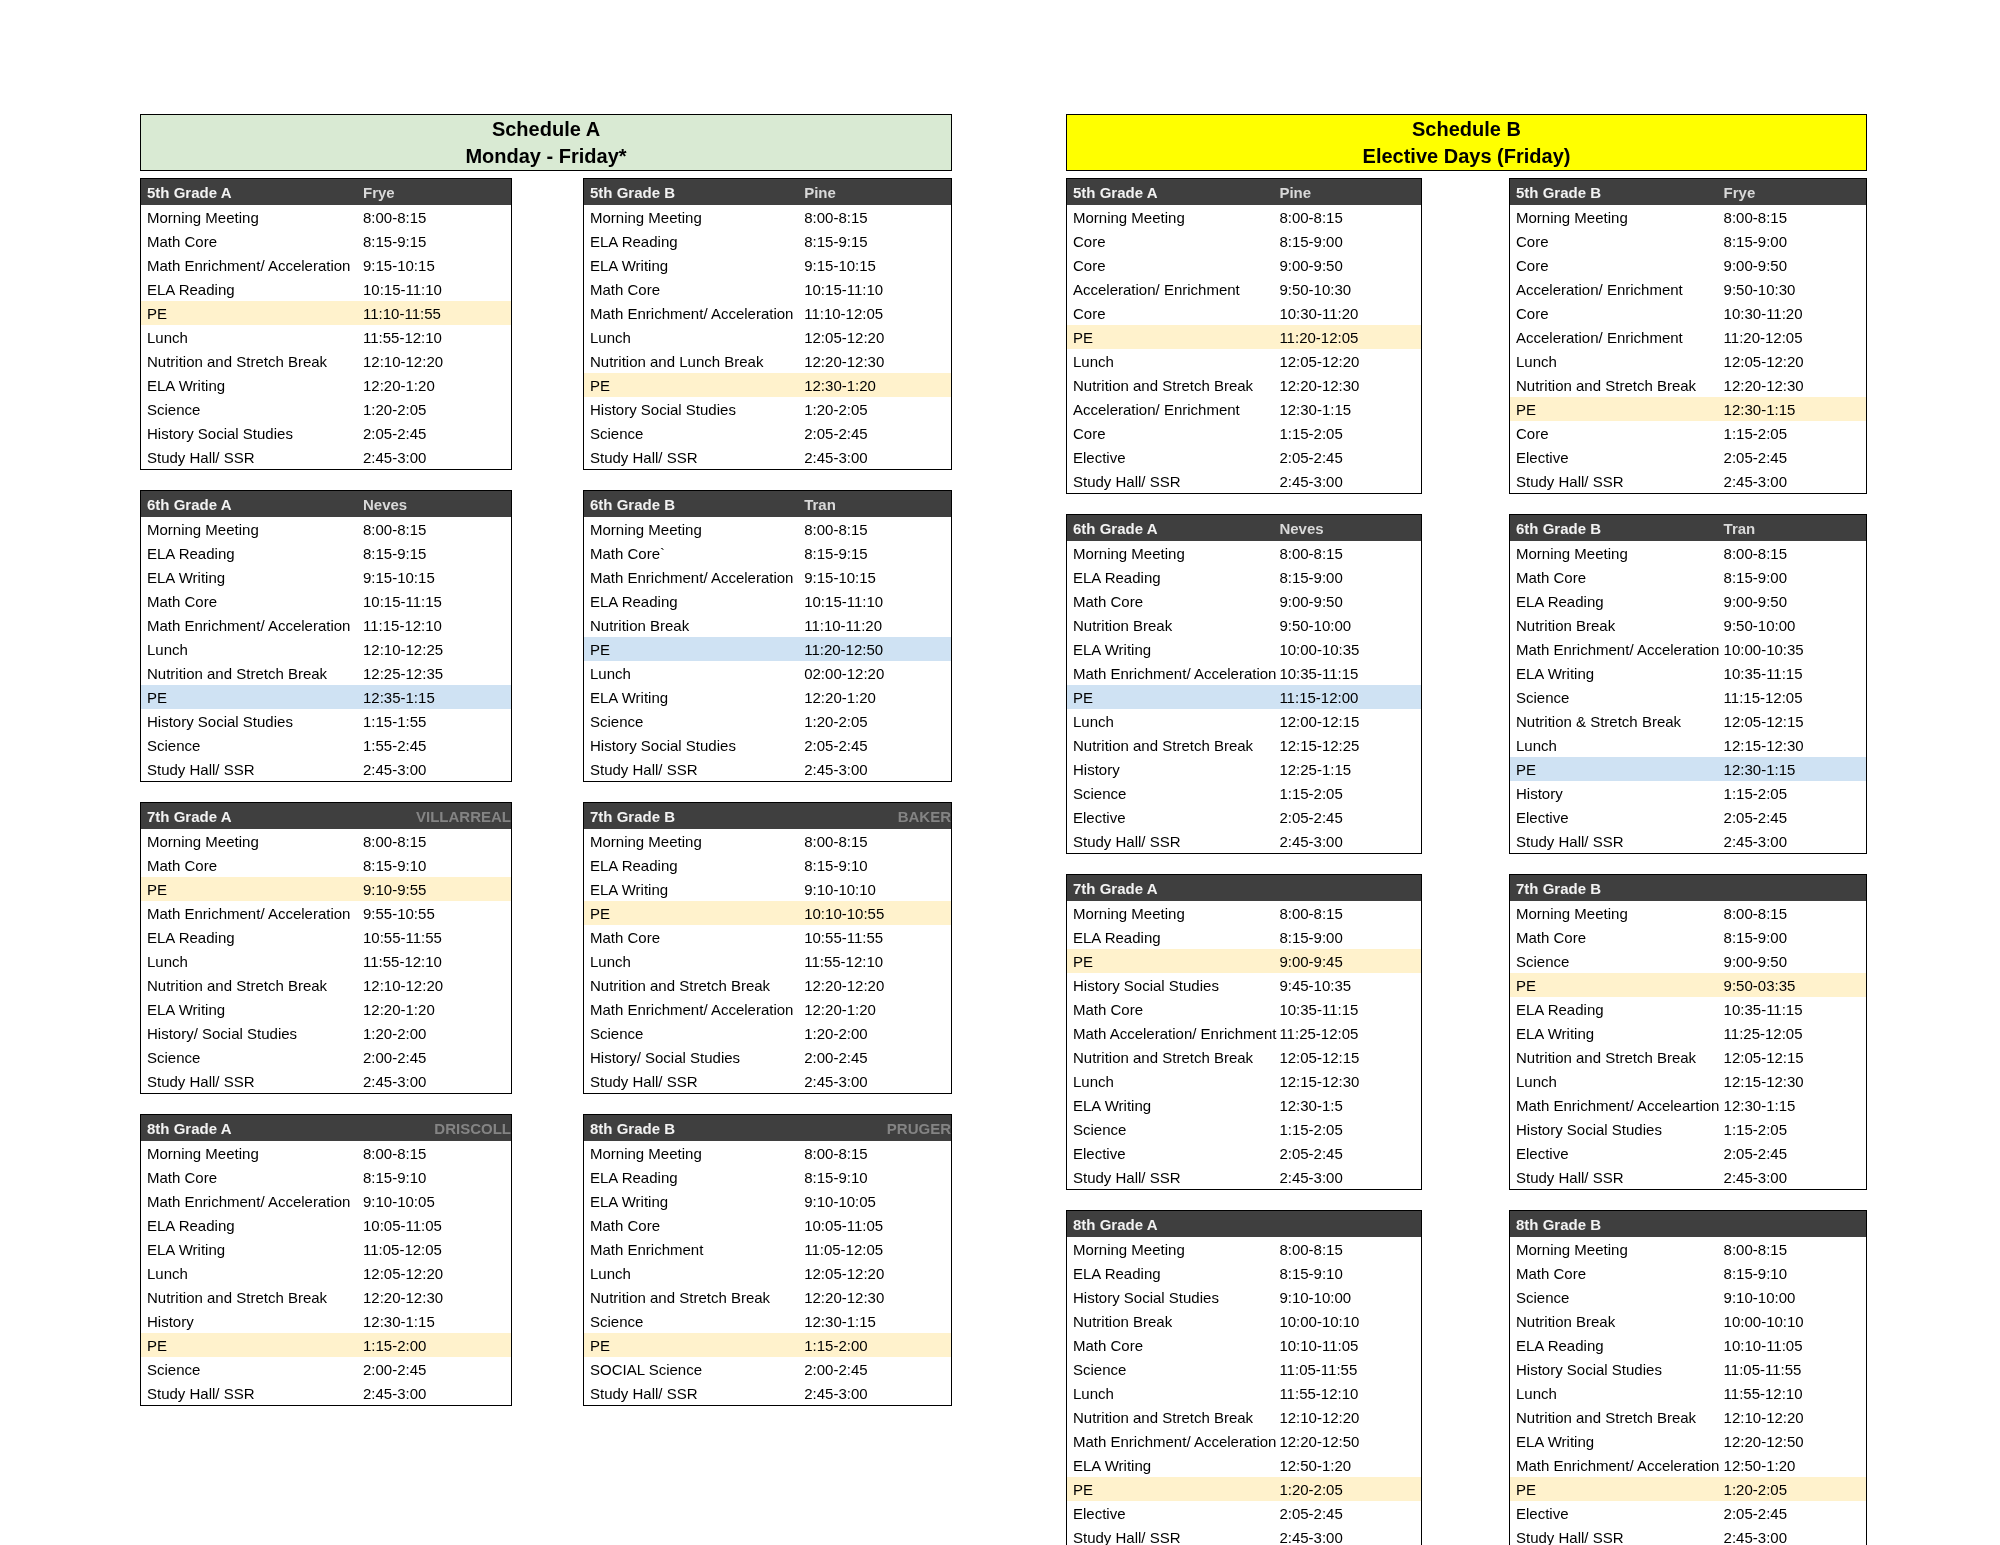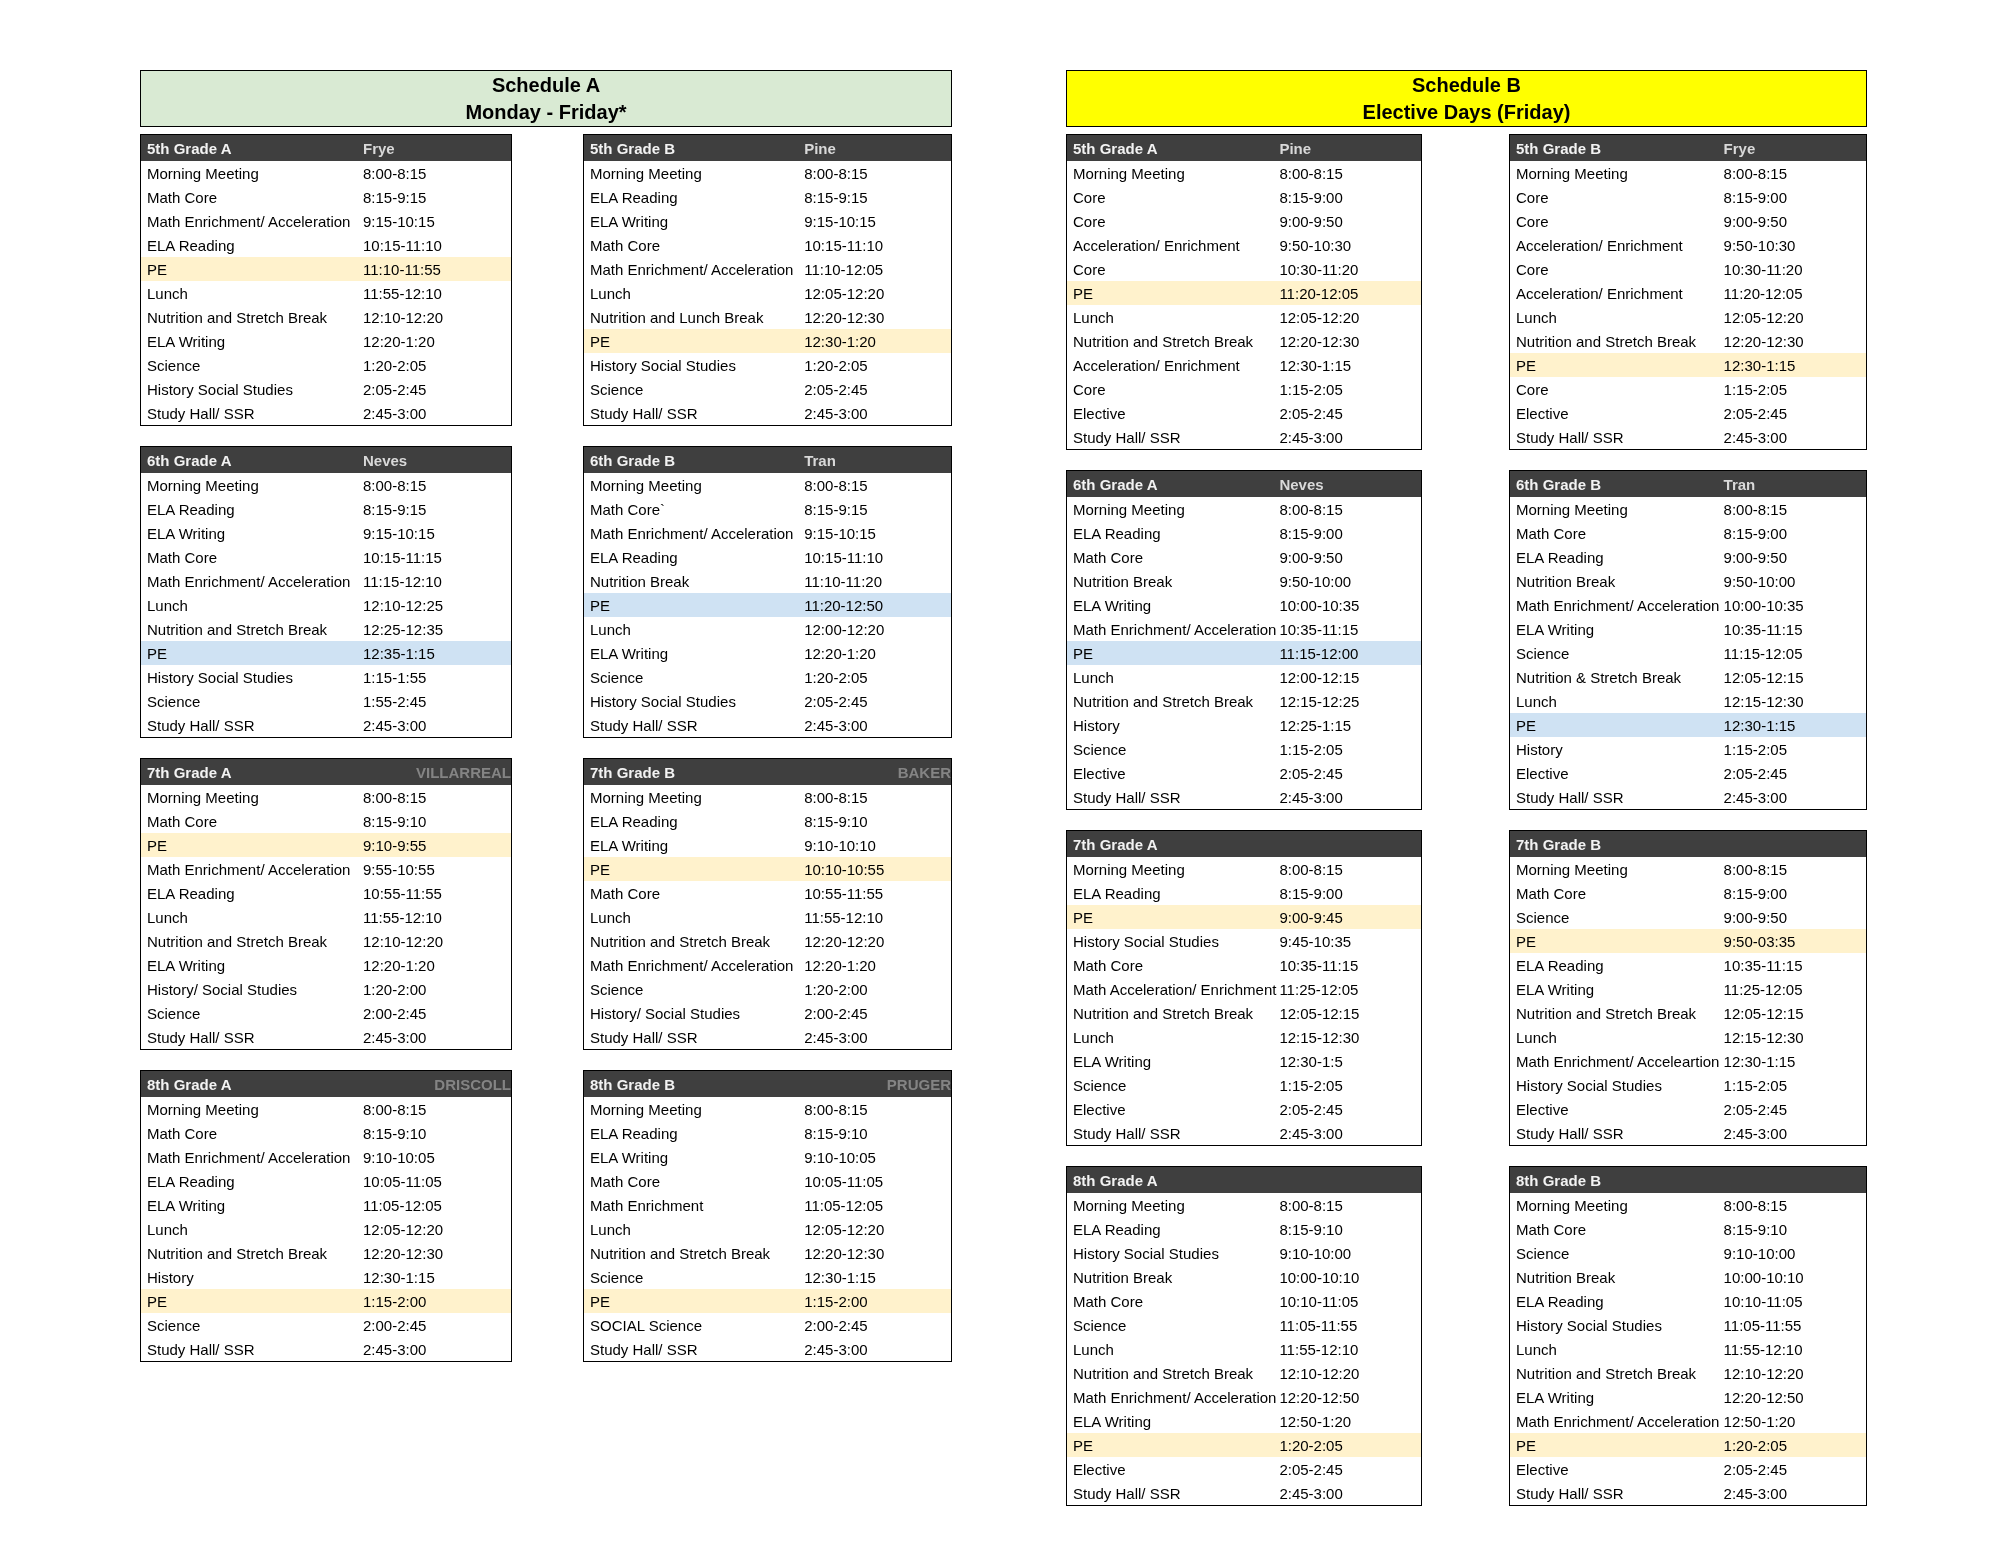--- a/index.html
+++ b/index.html
@@ -16,20 +16,21 @@
 
   .schedule-title {
     width: 100%;
     height: 57px;
     border: 1px solid #000000;
     text-align: center;
     font-weight: bold;
     font-size: 20px;
     line-height: 27px;
     padding-top: 1px;
+    margin-top: 44px;
   }
   #schedule-a .schedule-title { background: #d9ead3; }
   #schedule-b .schedule-title { background: #ffff00; }
 
   .tables-row {
     margin-top: 7px;
     display: flex;
     justify-content: space-between;
     align-items: flex-start;
   }
@@ -359,21 +360,21 @@
           <div class="trow">
             <div class="subj">Nutrition Break</div>
             <div class="time">11:10-11:20</div>
           </div>
           <div class="trow hl-b">
             <div class="subj">PE</div>
             <div class="time">11:20-12:50</div>
           </div>
           <div class="trow">
             <div class="subj">Lunch</div>
-            <div class="time">12:00-12:20</div>
+            <div class="time">02:00-12:20</div>
           </div>
           <div class="trow">
             <div class="subj">ELA Writing</div>
             <div class="time">12:20-1:20</div>
           </div>
           <div class="trow">
             <div class="subj">Science</div>
             <div class="time">1:20-2:05</div>
           </div>
           <div class="trow">

